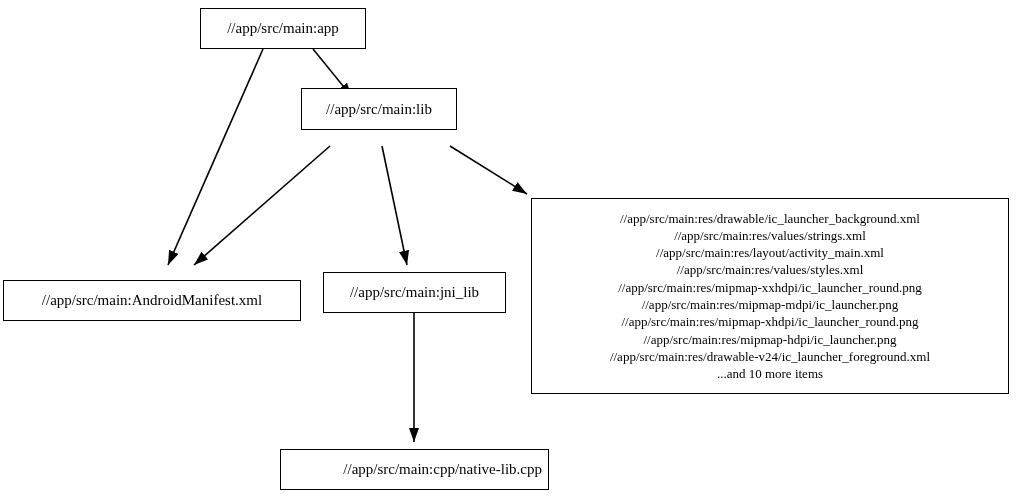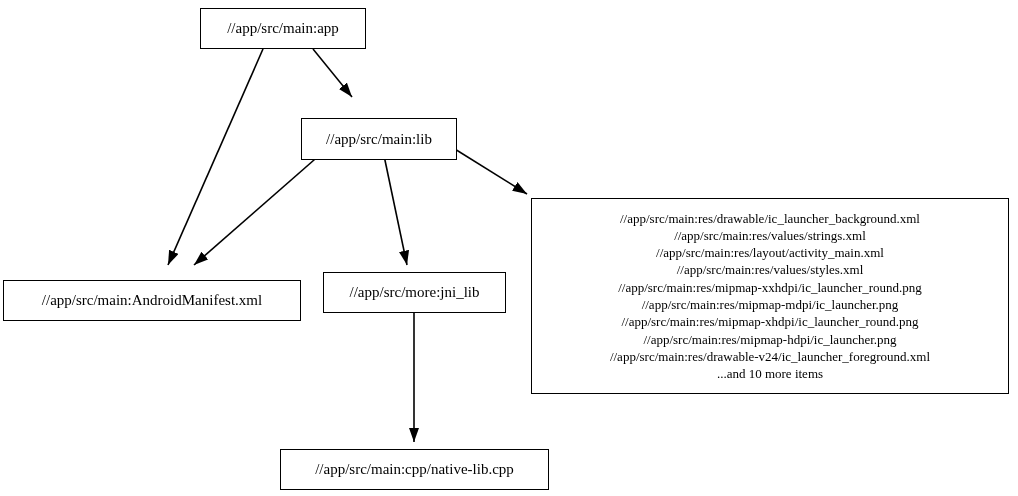--- a/index.html
+++ b/index.html
@@ -49,25 +49,25 @@
     font-size: 13px;
     align-items: center;
   }
   .node-multiline .node-label {
     padding: 0 4px;
     white-space: pre-line;
   }
 
   
   #node-app        { left: 200px; top: 8px;   width: 166px; height: 41px; }
-  #node-lib        { left: 301px; top: 118px; width: 156px; height: 42px; align-items: center; }
+  #node-lib        { left: 301px; top: 88px; width: 156px; height: 42px; align-items: center; }
   #node-manifest   { left: 3px;   top: 272px; width: 298px; height: 41px; margin-top: 8px; }
   #node-jnilib     { left: 323px; top: 272px; width: 183px; height: 41px; }
   #node-res        { left: 531px; top: 198px; width: 478px; height: 196px; }
-  #node-nativelib  { left: 280px; top: 449px; width: 269px; height: 41px; }
+  #node-nativelib  { left: 280px; top: 449px; width: 269px; height: 41px; justify-content: flex-end; }
 </style>
 </head>
 <body>
 
 <div id="canvas">
 
   <svg class="edges" viewBox="0 0 1018 496" xmlns="http://www.w3.org/2000/svg">
     <defs>
       <marker id="arrow" markerWidth="10" markerHeight="10" refX="9" refY="3.2" orient="auto" markerUnits="strokeWidth">
         <path d="M0,0 L9,3.2 L0,6.4 z" fill="#000000"></path>
@@ -93,21 +93,21 @@
 
   <div class="node" id="node-lib">
     <span class="node-label">//app/src/main:lib</span>
   </div>
 
   <div class="node" id="node-manifest">
     <span class="node-label">//app/src/main:AndroidManifest.xml</span>
   </div>
 
   <div class="node" id="node-jnilib">
-    <span class="node-label">//app/src/more:jni_lib</span>
+    <span class="node-label">//app/src/main:jni_lib</span>
   </div>
 
   <div class="node" id="node-nativelib">
     <span class="node-label">//app/src/main:cpp/native-lib.cpp</span>
   </div>
 
   <div class="node node-multiline" id="node-res">
     <span class="node-label">//app/src/main:res/drawable/ic_launcher_background.xml
 //app/src/main:res/values/strings.xml
 //app/src/main:res/layout/activity_main.xml

